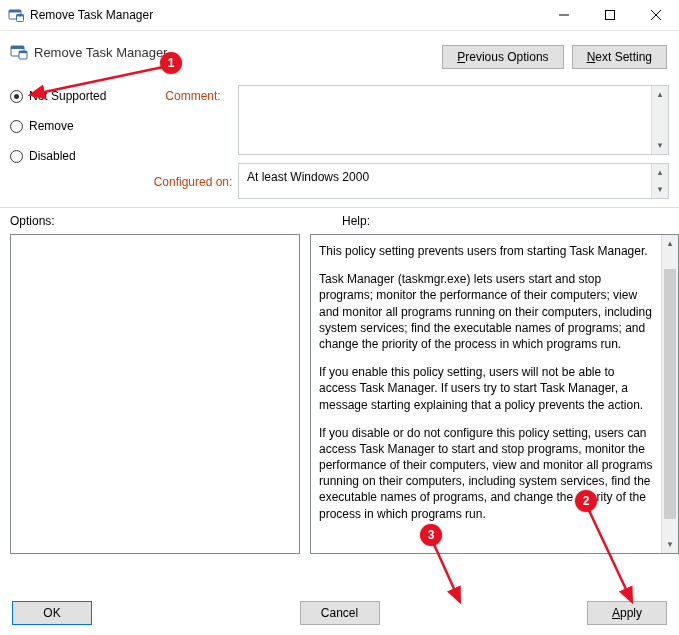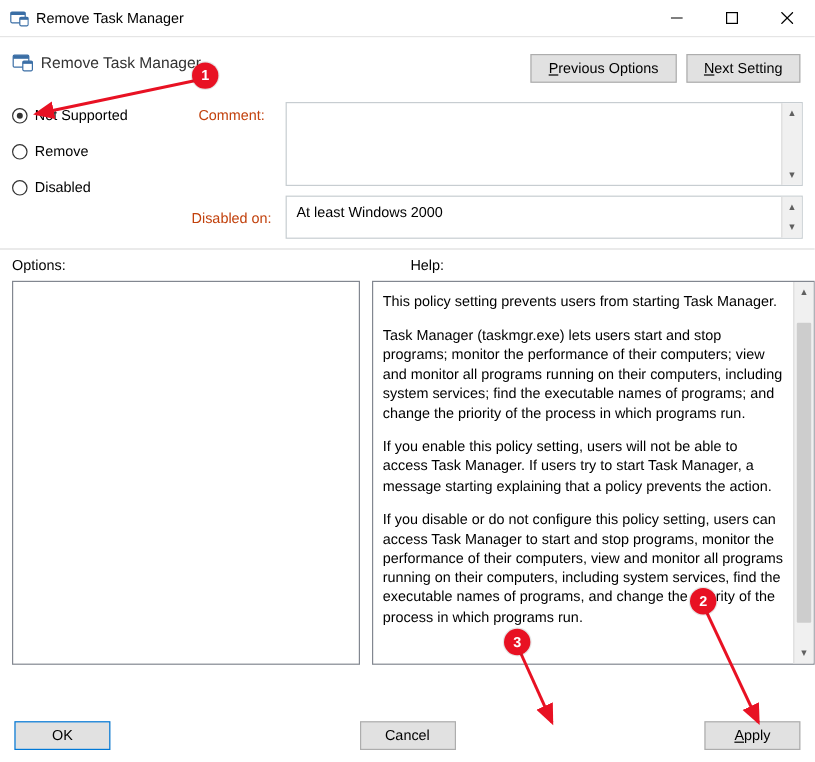--- a/index.html
+++ b/index.html
@@ -188,21 +188,21 @@
       <span class="radio-outer"></span>
       <span>Remove</span>
     </div>
     <div class="radio-row">
       <span class="radio-outer"></span>
       <span>Disabled</span>
     </div>
   </div>
   <div class="lbl-col">
     <div class="lbl">Comment:</div>
-    <div>Disabled on:</div>
+    <div>Configured on:</div>
   </div>
   <div class="field-col">
     <div class="textbox comment-box">
       <span></span>
       <div class="scroll-arrows">
         <span class="tri">▴</span>
         <span class="tri">▾</span>
       </div>
     </div>
     <div style="height:8px"></div>

